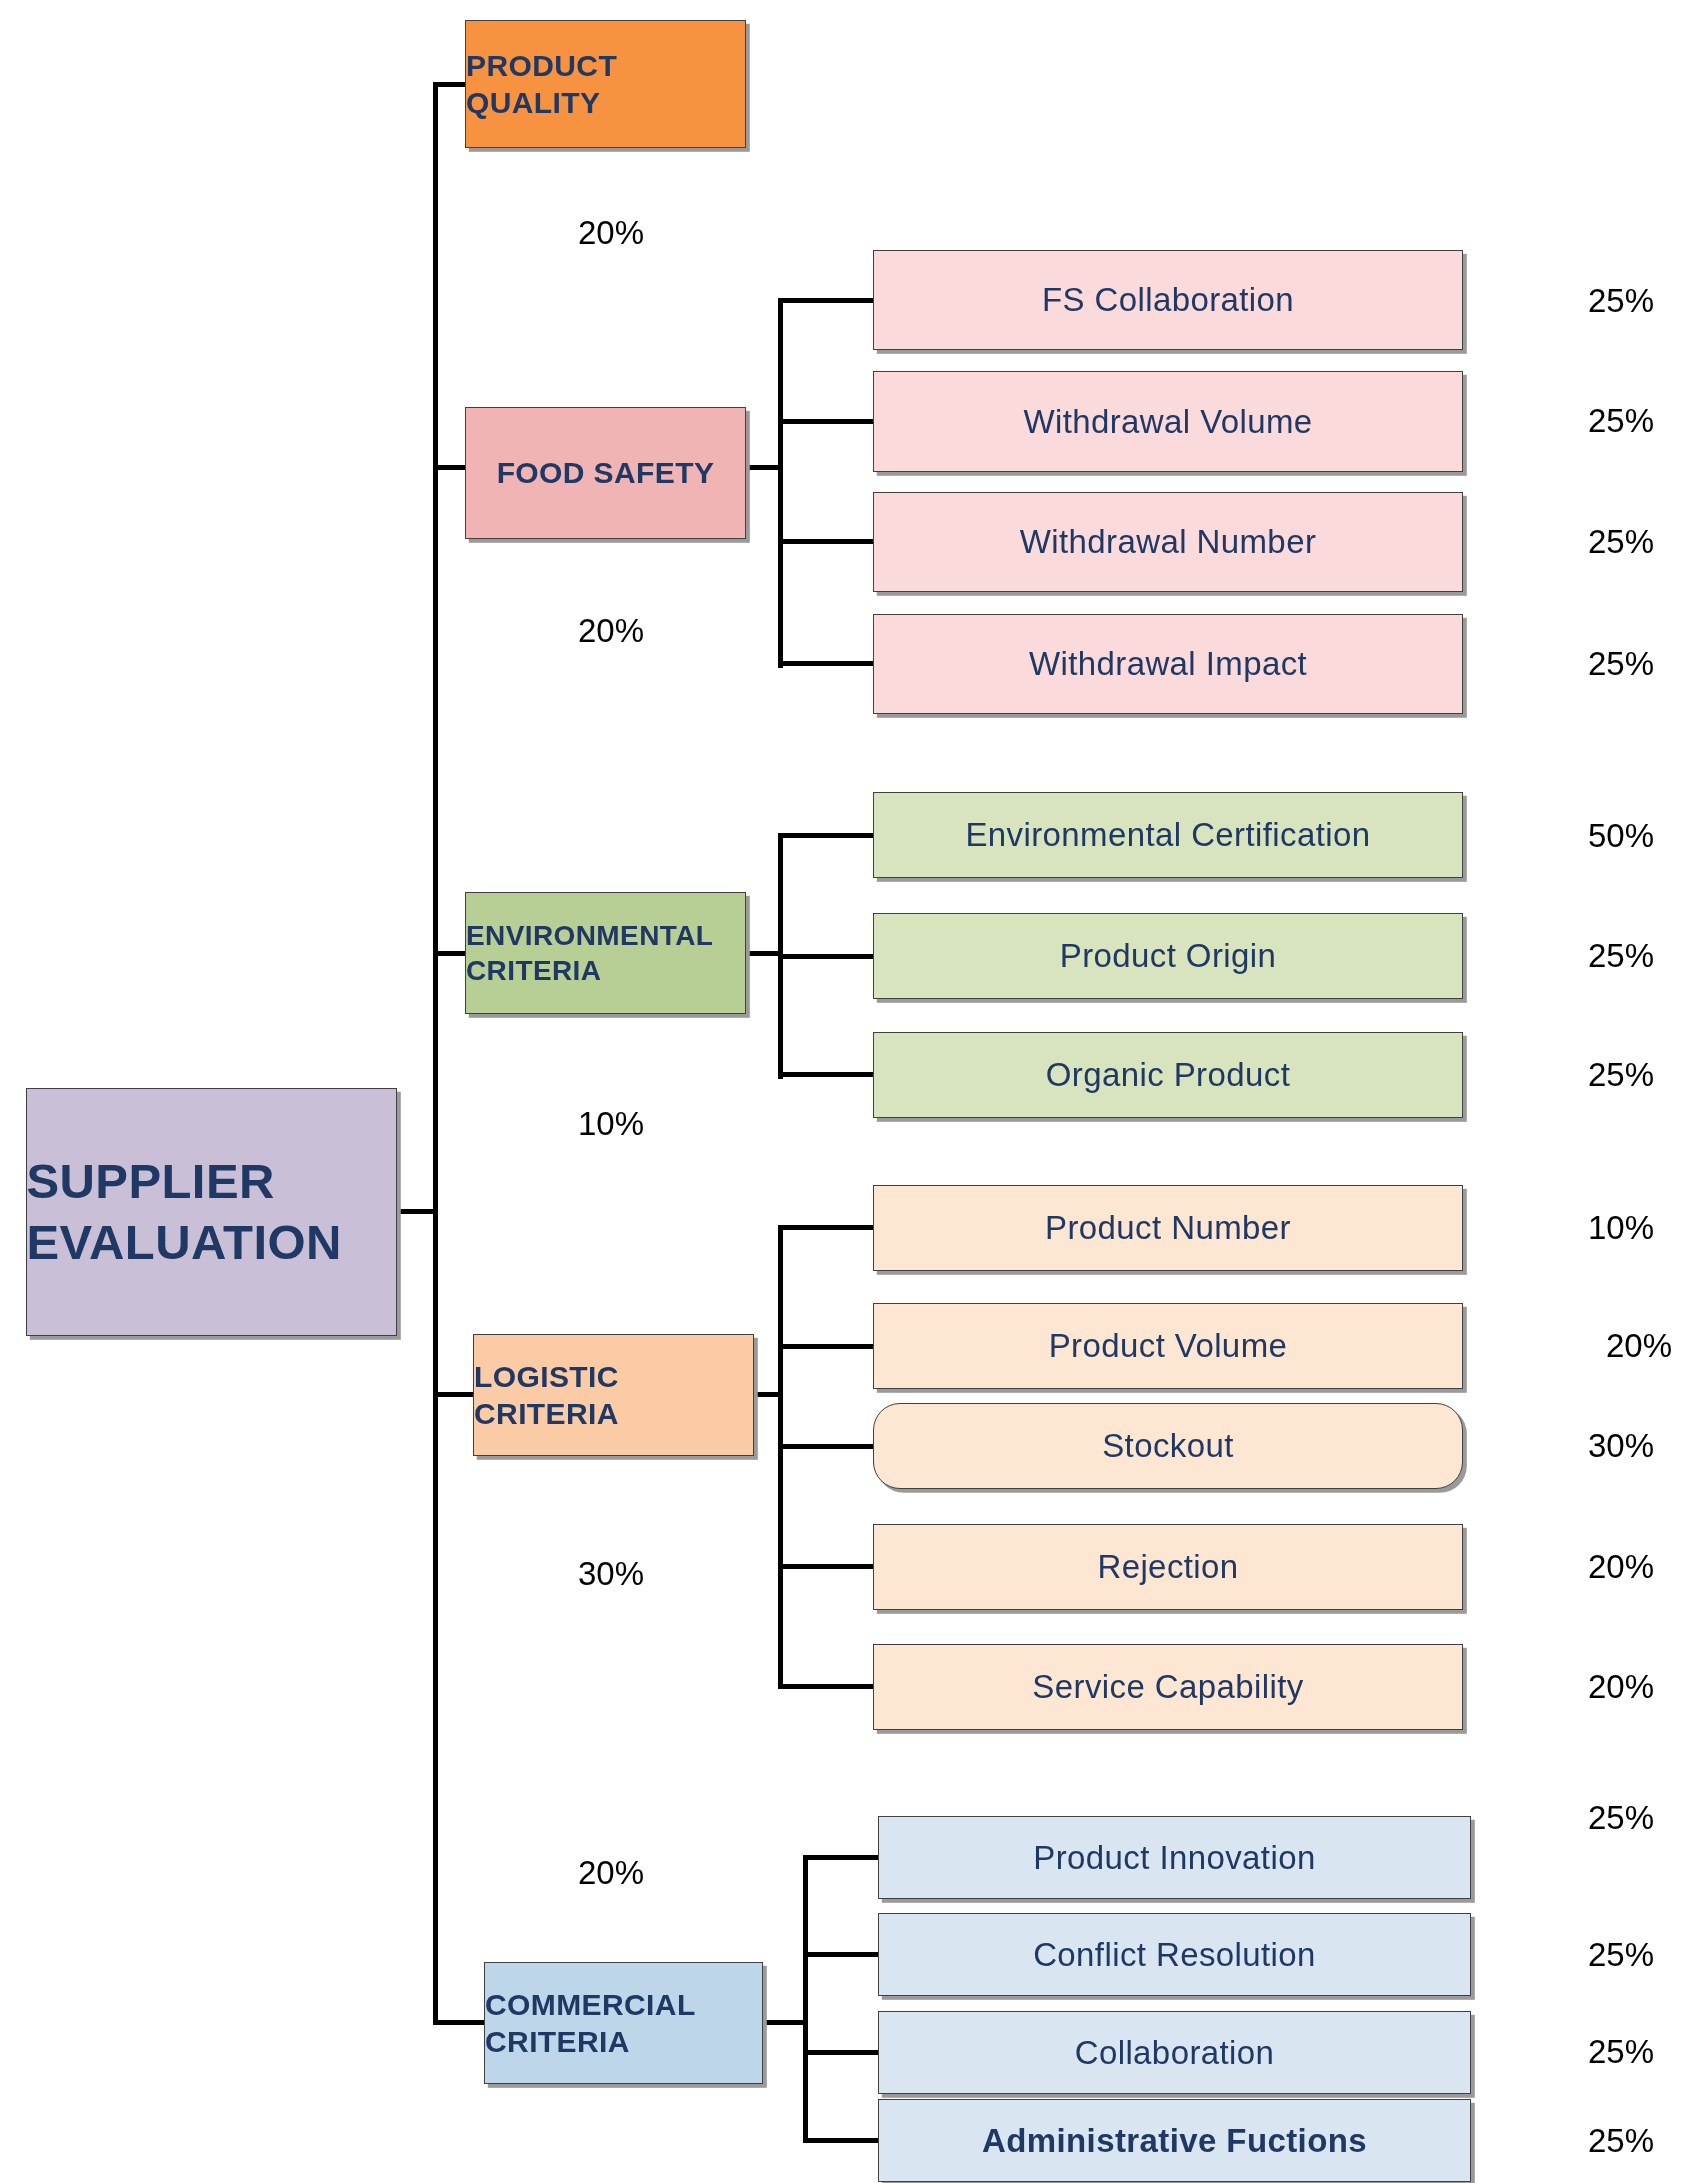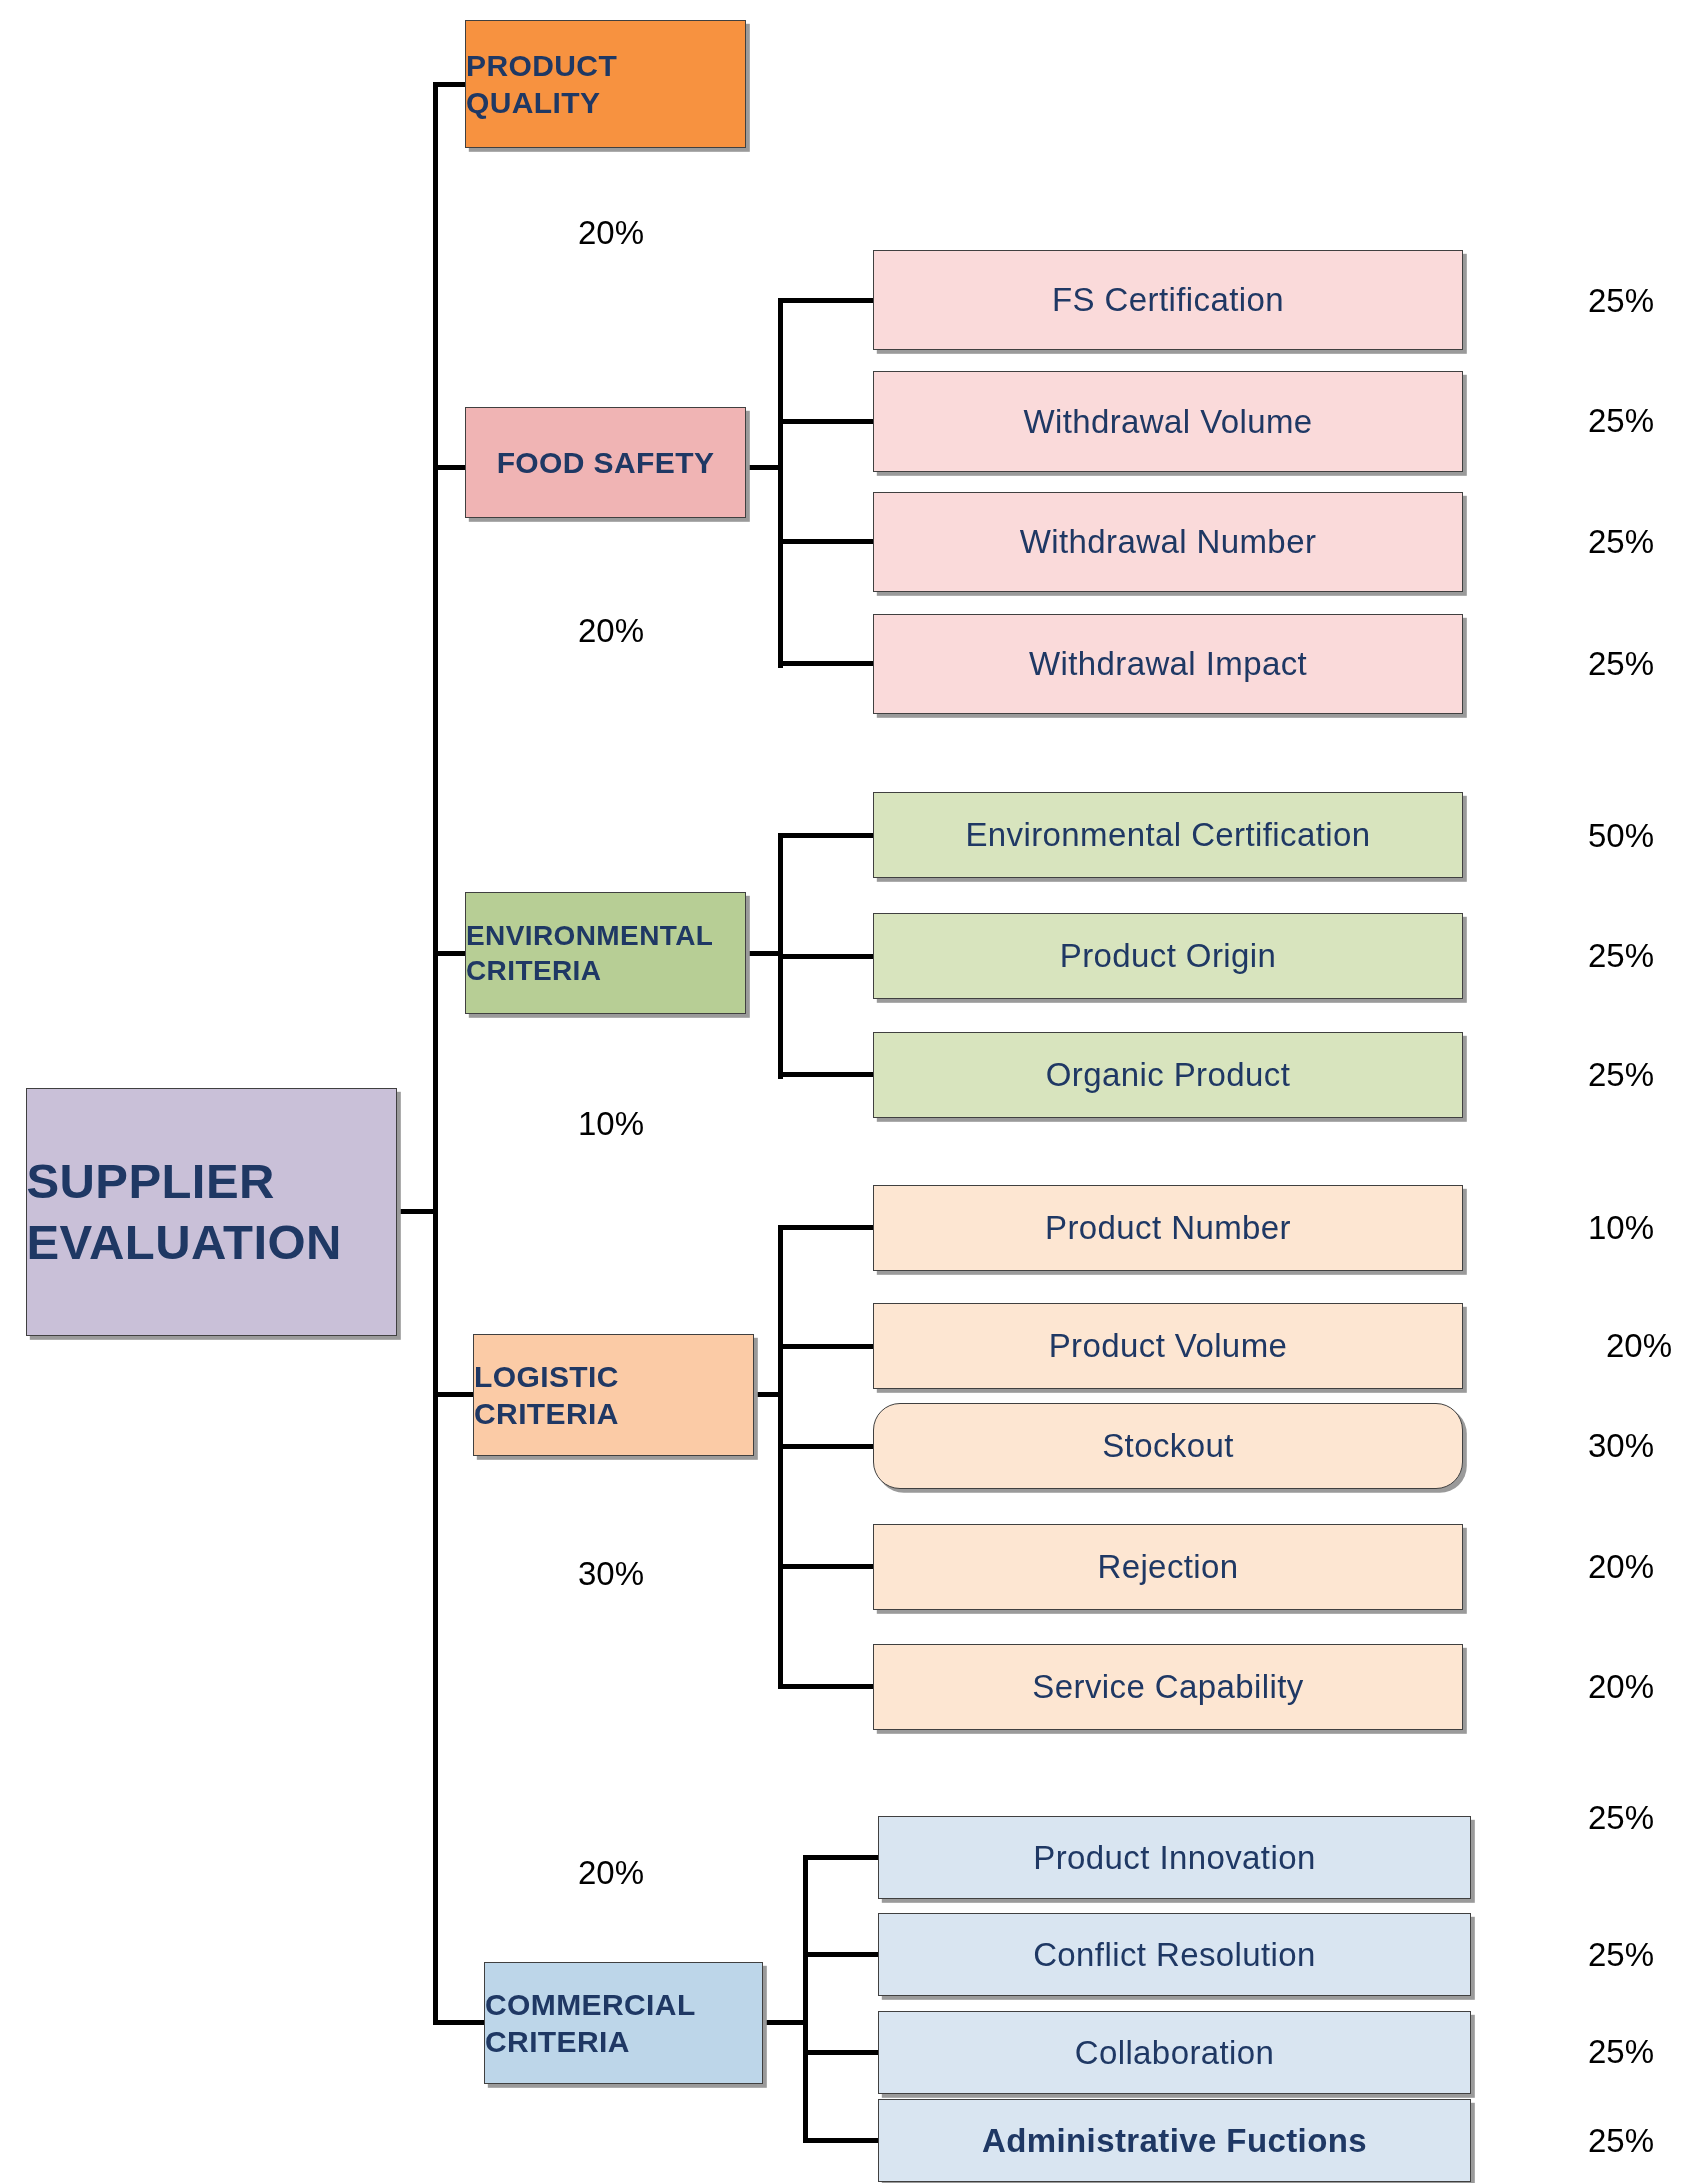--- a/index.html
+++ b/index.html
@@ -71,35 +71,35 @@
   <div class="vline" style="left:803px;top:1855px;height:288px;"></div>
   <div class="hline" style="left:807px;top:1855px;width:71px;"></div>
   <div class="hline" style="left:807px;top:1952px;width:71px;"></div>
   <div class="hline" style="left:807px;top:2050px;width:71px;"></div>
   <div class="hline" style="left:807px;top:2138px;width:71px;"></div>
 
   <div class="node root-node" style="left: 25.5px; top: 1088px; width: 371px; height: 248px; background: rgb(201, 192, 216);">SUPPLIER EVALUATION</div>
 
   <div class="node parent-node" style="left: 465px; top: 20px; width: 281px; height: 128px; background: rgb(247, 146, 64);">PRODUCT QUALITY</div>
 
-  <div class="node parent-node" style="left: 465px; top: 407px; width: 281px; height: 111px; background: rgb(240, 180, 180);">FOOD SAFETY</div>
+  <div class="node parent-node" style="left: 465px; top: 407px; width: 281px; height: 132px; background: rgb(240, 180, 180);">FOOD SAFETY</div>
 
   <div class="node parent-node small-text" style="left: 465px; top: 892px; width: 281px; height: 122px; background: rgb(183, 206, 149);">ENVIRONMENTAL CRITERIA</div>
 
   <div class="node parent-node" style="left: 473px; top: 1334px; width: 281px; height: 122px; background: rgb(251, 203, 166);">LOGISTIC CRITERIA</div>
 
   <div class="node parent-node" style="left: 484px; top: 1962px; width: 279px; height: 122px; background: rgb(189, 214, 233);">COMMERCIAL CRITERIA</div>
 
   <div class="pct" style="left:551px;top:210px;">20%</div>
   <div class="pct" style="left:551px;top:608px;">20%</div>
   <div class="pct" style="left:551px;top:1101px;">10%</div>
   <div class="pct" style="left:551px;top:1551px;">30%</div>
   <div class="pct" style="left:551px;top:1850px;">20%</div>
 
-  <div class="node child-node" style="left: 873px; top: 250px; width: 590px; height: 100px; background: rgb(250, 218, 218);">FS Certification</div>
+  <div class="node child-node" style="left: 873px; top: 250px; width: 590px; height: 100px; background: rgb(250, 218, 218);">FS Collaboration</div>
   <div class="node child-node" style="left: 873px; top: 371px; width: 590px; height: 101px; background: rgb(250, 218, 218);">Withdrawal Volume</div>
   <div class="node child-node" style="left: 873px; top: 492px; width: 590px; height: 100px; background: rgb(250, 218, 218);">Withdrawal Number</div>
   <div class="node child-node" style="left: 873px; top: 614px; width: 590px; height: 100px; background: rgb(250, 218, 218);">Withdrawal Impact</div>
 
   <div class="pct" style="left:1561px;top:278px;">25%</div>
   <div class="pct" style="left:1561px;top:398px;">25%</div>
   <div class="pct" style="left:1561px;top:519px;">25%</div>
   <div class="pct" style="left:1561px;top:641px;">25%</div>
 
   <div class="node child-node" style="left: 873px; top: 792px; width: 590px; height: 86px; background: rgb(216, 228, 190);">Environmental Certification</div>

